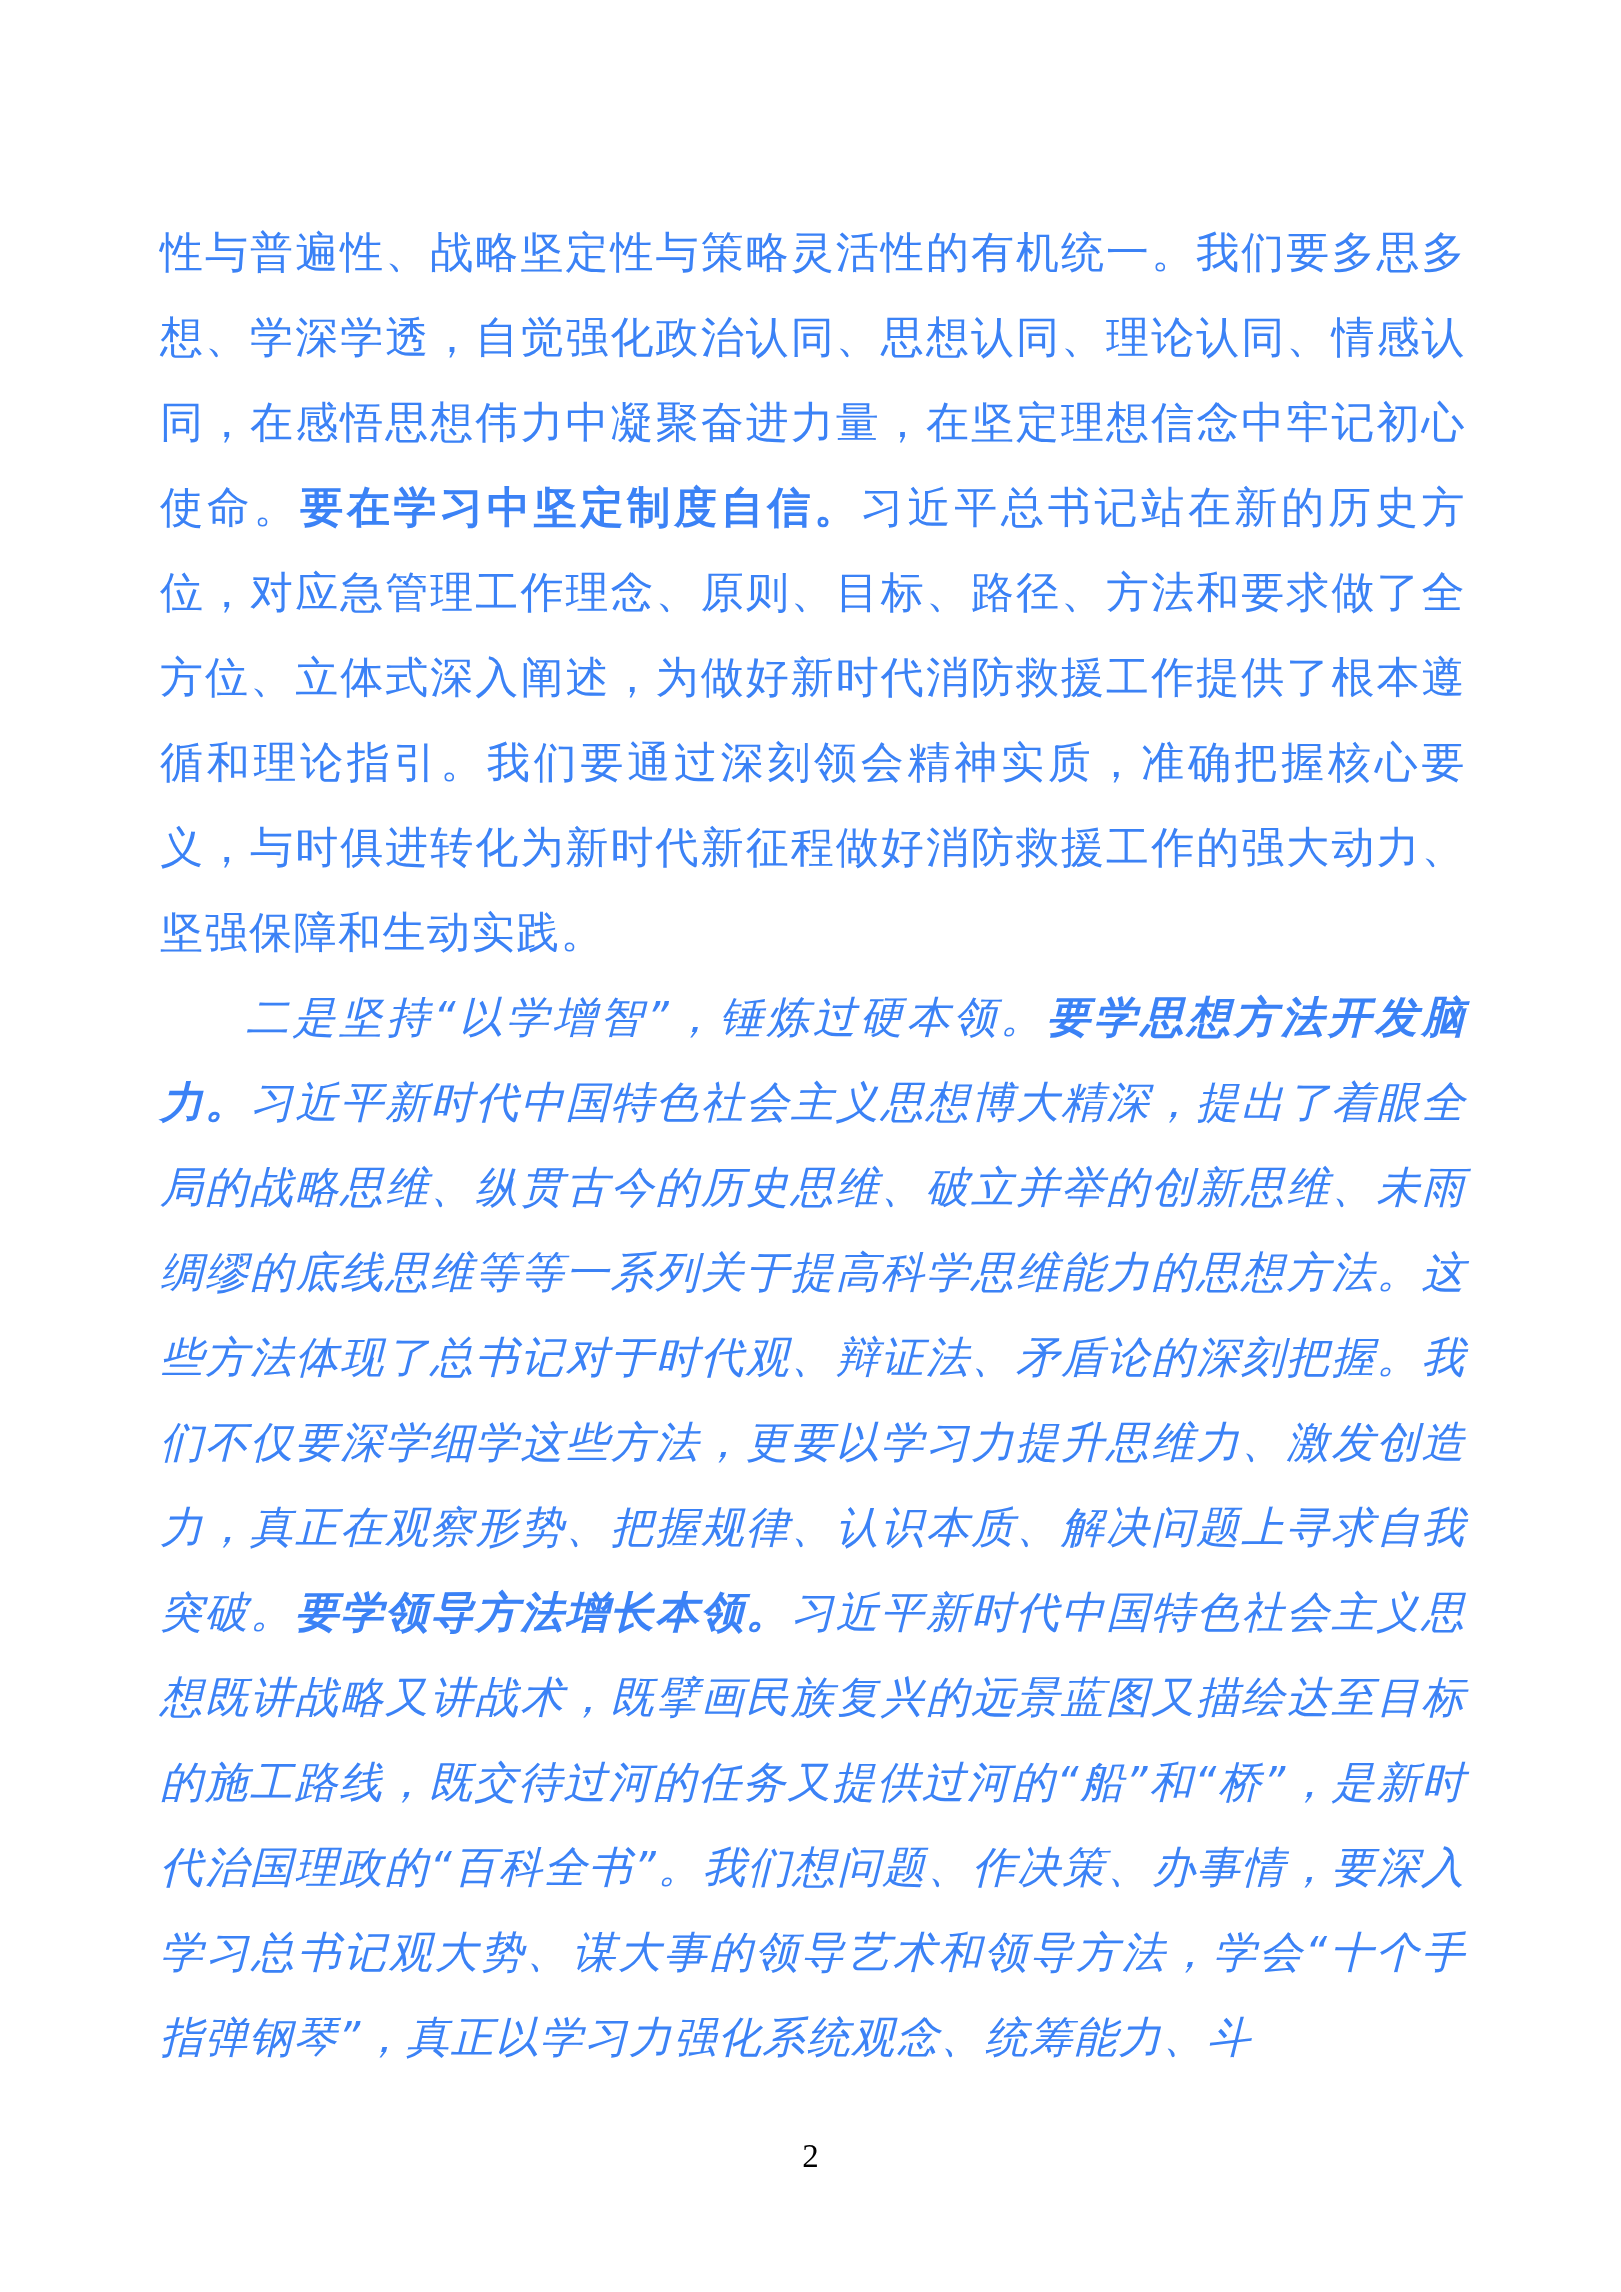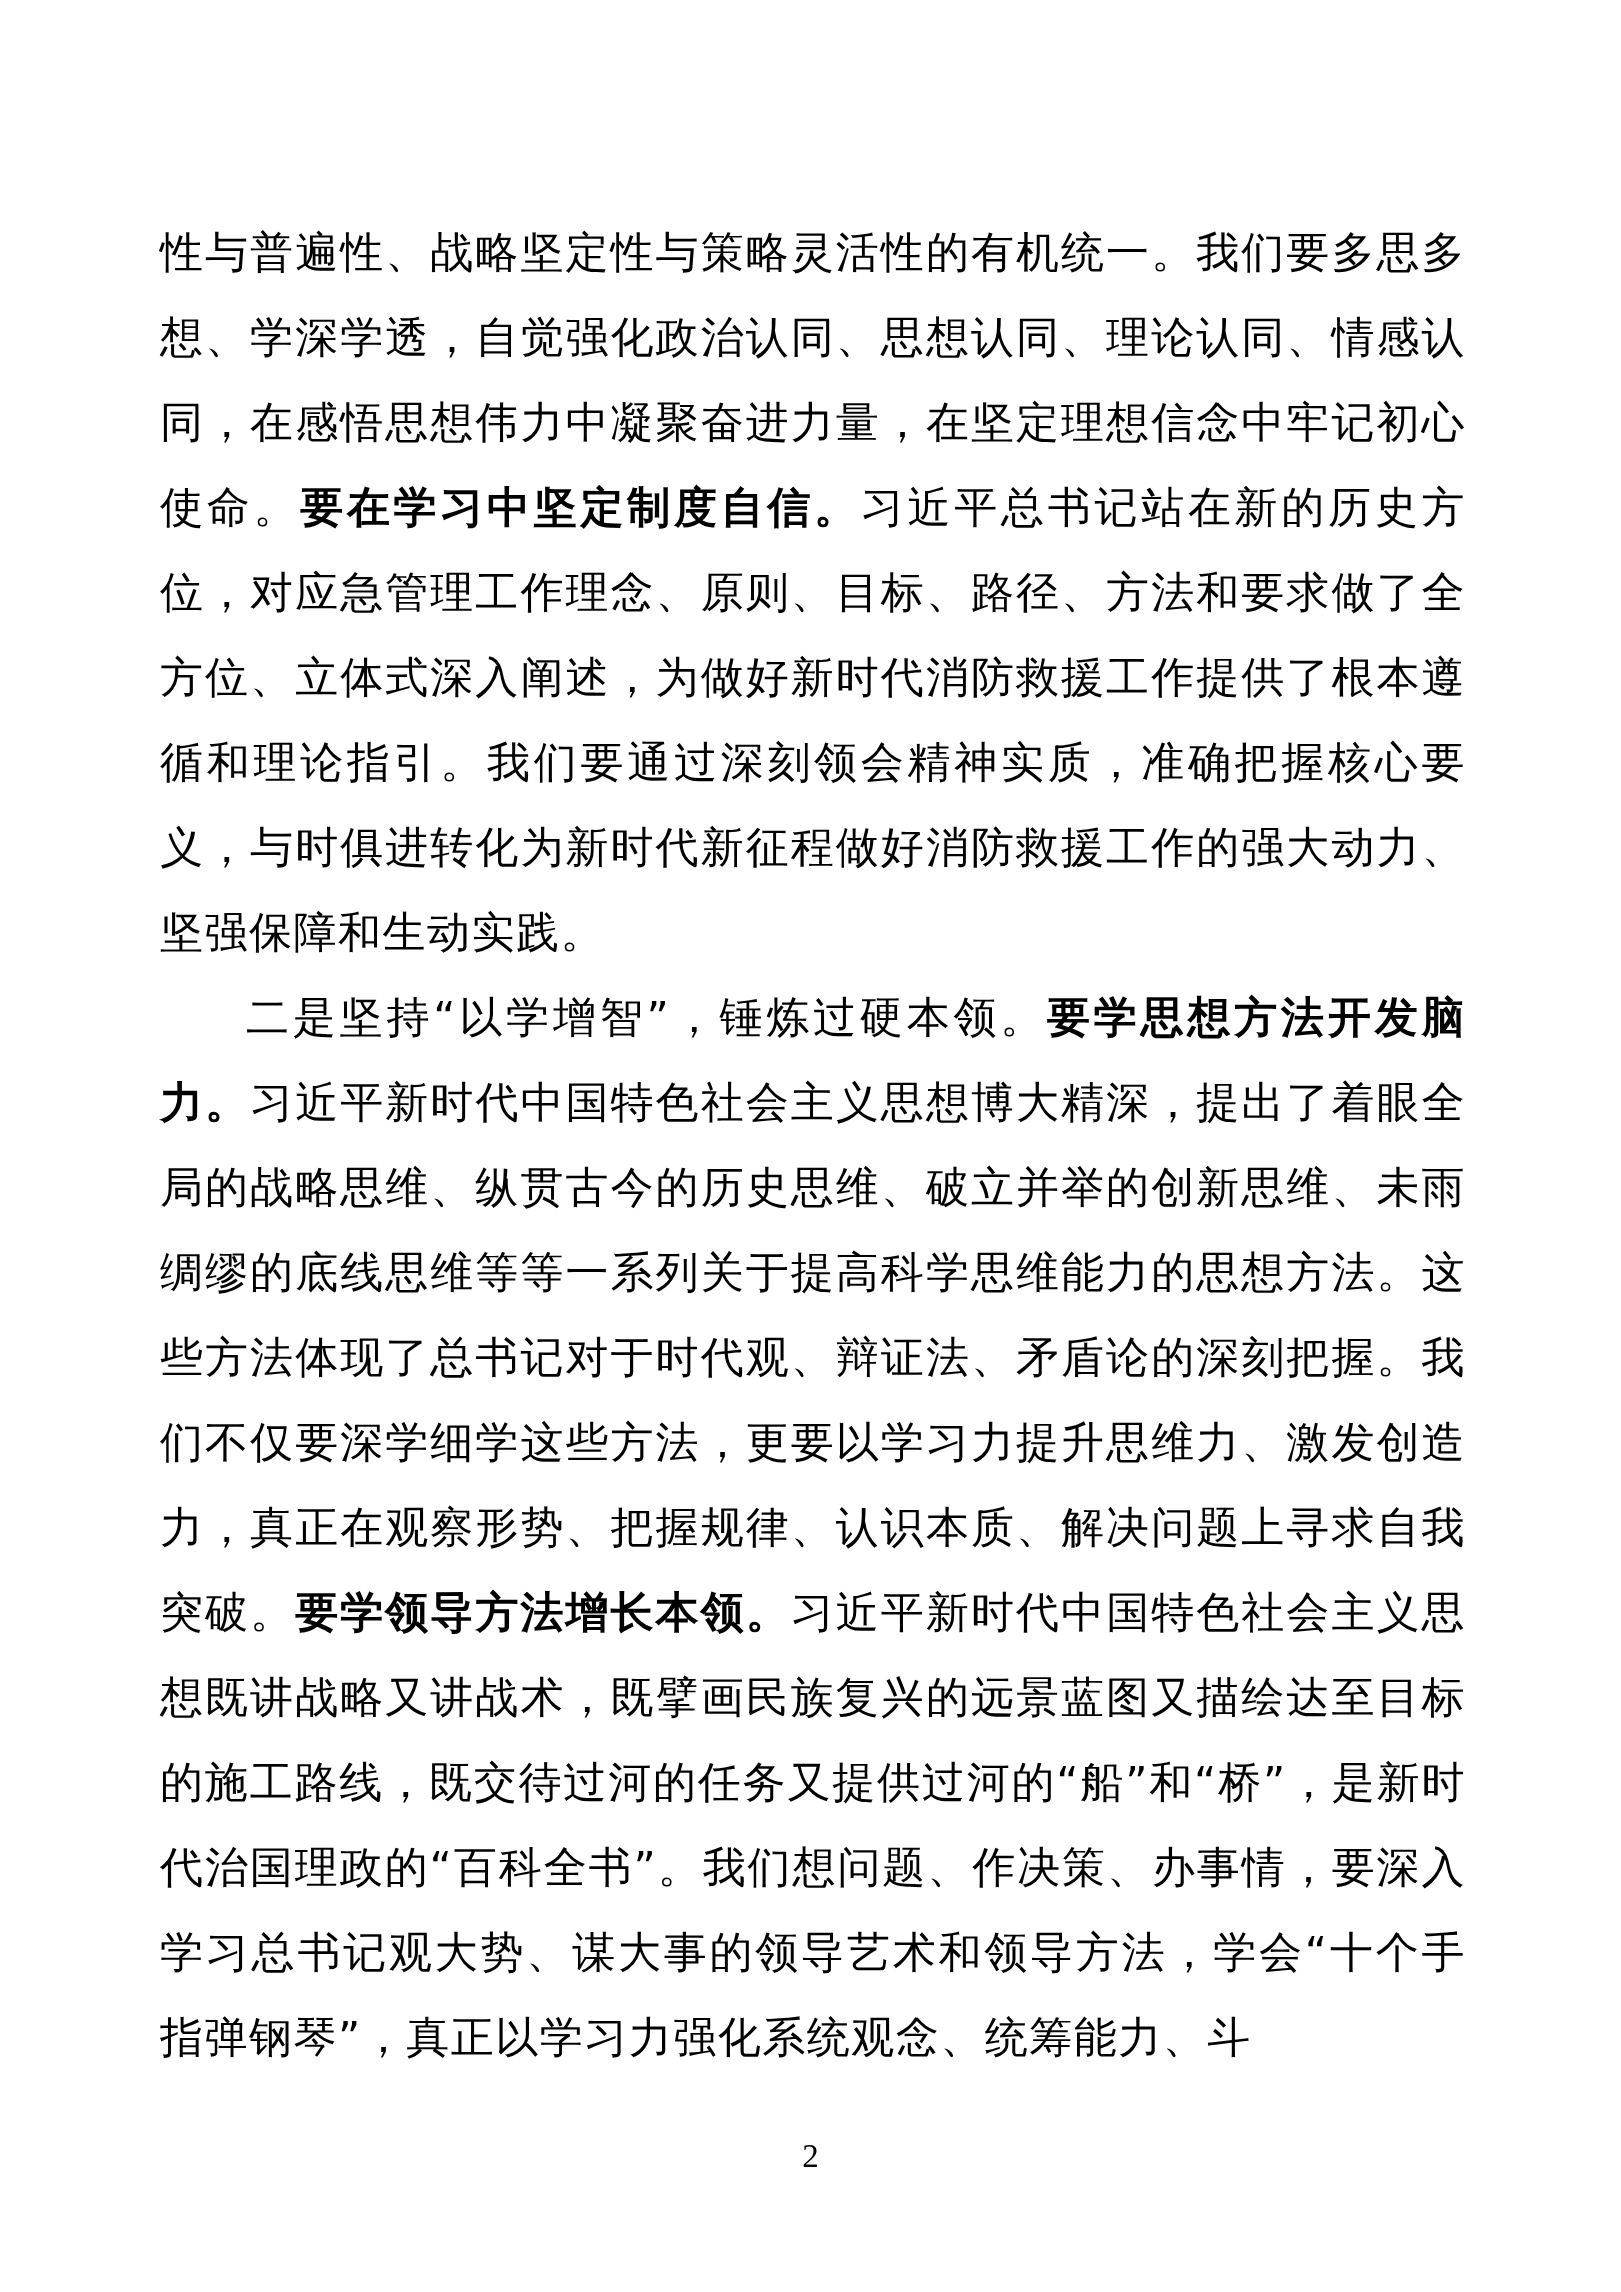--- a/index.html
+++ b/index.html
@@ -18,30 +18,31 @@
   }
   .content {
     position: absolute;
     left: 160px;
     top: 210px;
     width: 1306px;
   }
   .para {
     margin: 0;
     padding: 0;
-    color: #000000;
+    color: #3b82f6;
     font-size: 43px;
     line-height: 85px;
     letter-spacing: 1.5px;
     text-align: justify;
     text-justify: inter-ideograph;
     font-family: "DejaVu Sans", sans-serif;
   }
   .para.indent {
     text-indent: 86px;
+    font-style: italic;
   }
   .run {
     font-weight: normal;
   }
   .run.bold {
     font-weight: bold;
   }
   .page-number {
     position: absolute;
     left: 0;

